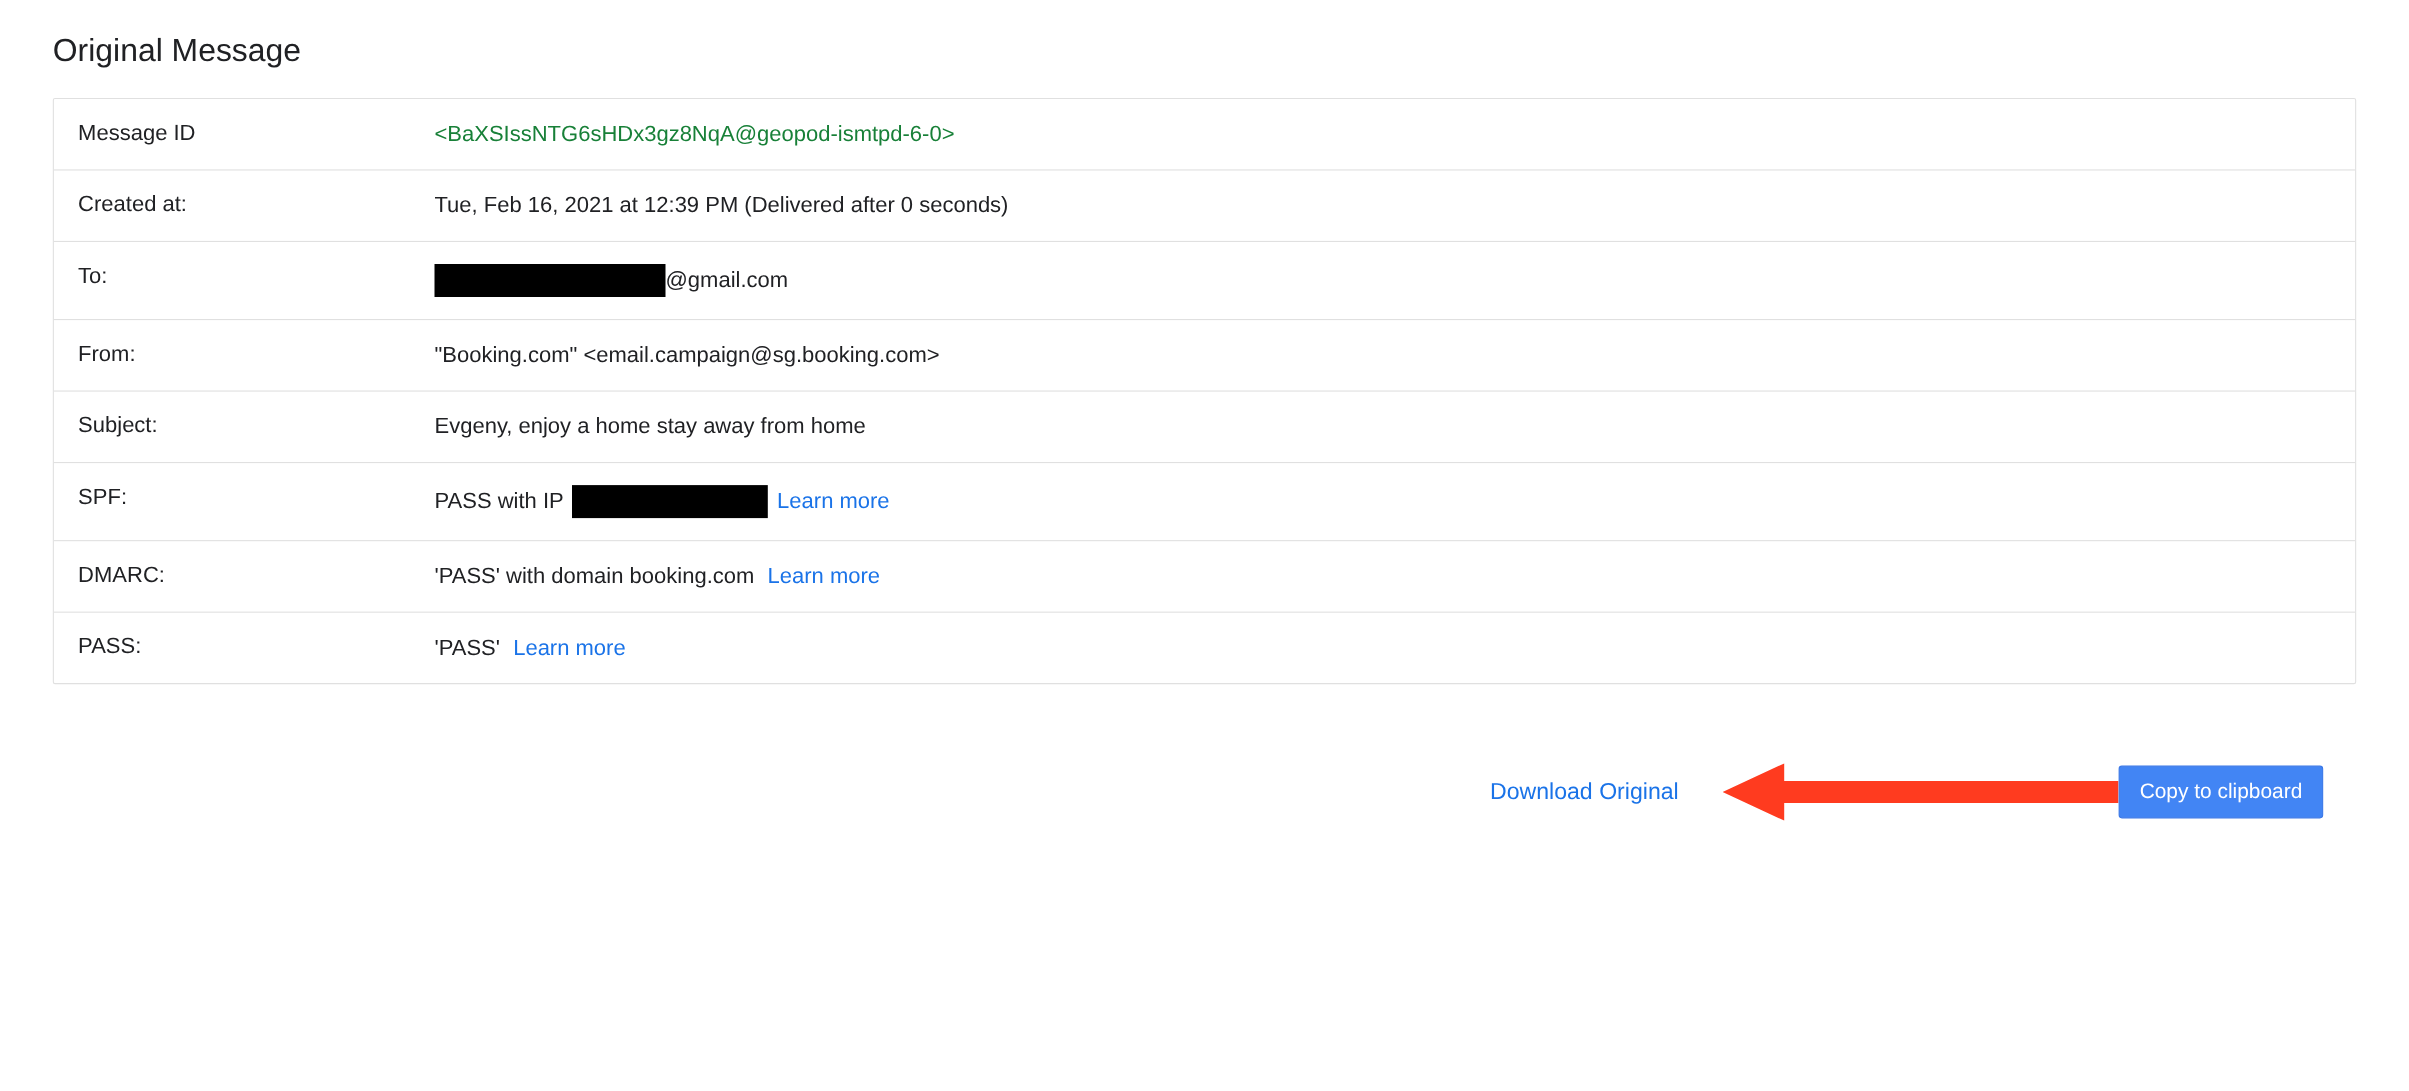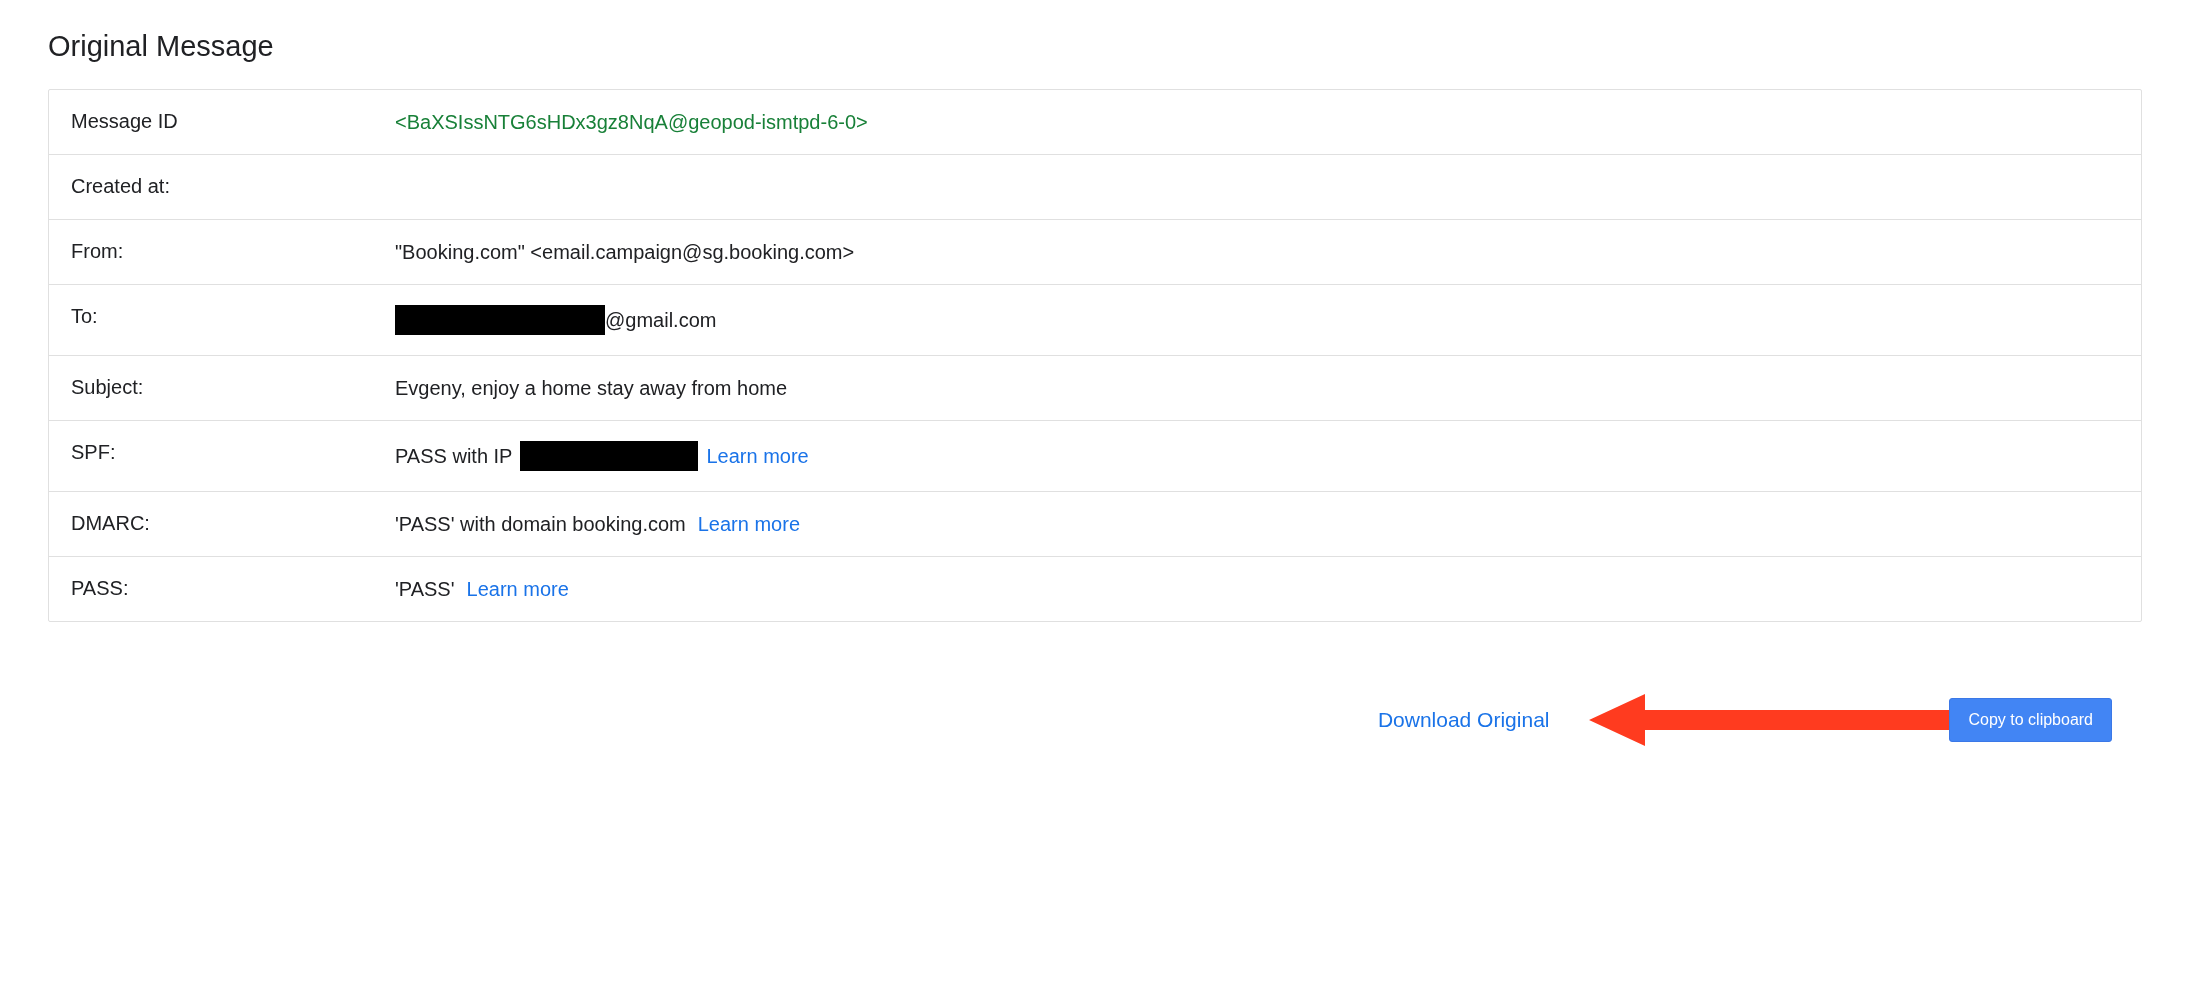--- a/index.html
+++ b/index.html
@@ -67,21 +67,21 @@
     display: flex;
     align-items: center;
     gap: 40px;
   }
   .btn-primary {
     background: #4285f4;
     color: #ffffff;
     border: 1px solid #3b78e7;
     border-radius: 3px;
     padding: 12px 18px;
-    font-size: 16px;
+    font-size: 19px;
     cursor: pointer;
   }
   .arrow-svg { display:block; }
 </style>
 </head>
 <body>
 
 <div class="page">
   <h1>Original Message</h1>
 
@@ -89,35 +89,38 @@
 
     <div class="row">
       <div class="label">Message ID</div>
       <div class="value">
           <span class="green">&lt;BaXSIssNTG6sHDx3gz8NqA@geopod-ismtpd-6-0&gt;</span>
         </div>
     </div>
 
     <div class="row">
       <div class="label">Created at:</div>
-    </div>
-
-    <div class="row">
-      <div class="label">From:</div>
       <div class="value">
-          <span>"Booking.com" &lt;email.campaign@sg.booking.com&gt;</span>
+          <span>Tue, Feb 16, 2021 at 12:39 PM (Delivered after 0 seconds)</span>
         </div>
     </div>
 
     <div class="row">
       <div class="label">To:</div>
       <div class="value" style="gap:0;">
         <span class="redact" style="width:210px;"></span>
         <span>@gmail.com</span>
       </div>
+    </div>
+
+    <div class="row">
+      <div class="label">From:</div>
+      <div class="value">
+          <span>"Booking.com" &lt;email.campaign@sg.booking.com&gt;</span>
+        </div>
     </div>
 
     <div class="row">
       <div class="label">Subject:</div>
       <div class="value">
           <span>Evgeny, enjoy a home stay away from home</span>
         </div>
     </div>
 
     <div class="row">

